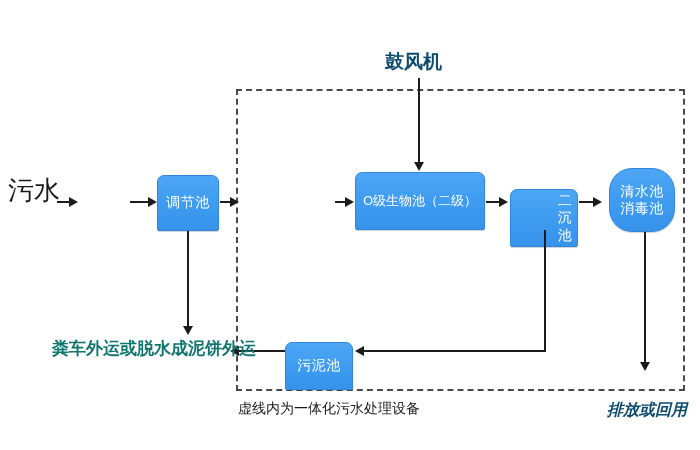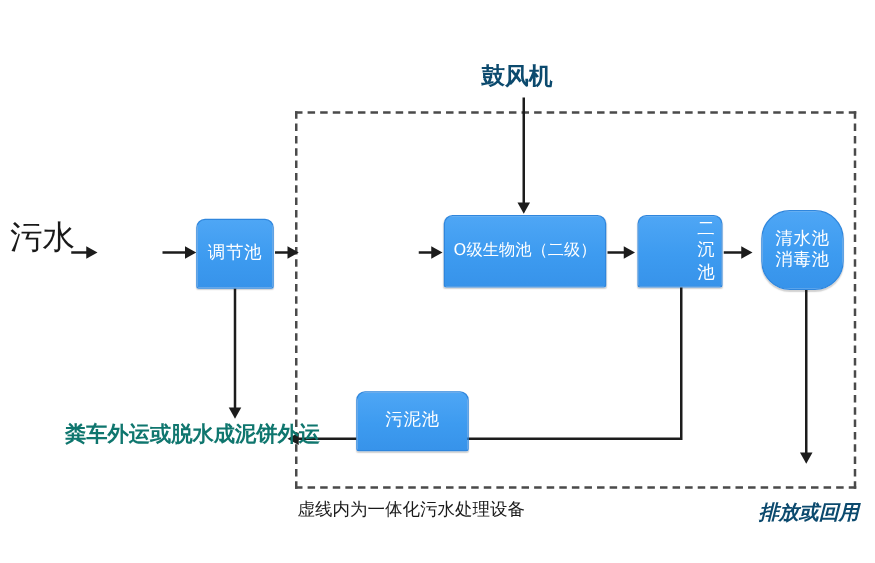--- a/index.html
+++ b/index.html
@@ -120,36 +120,36 @@
 
   <div class="node tight" style="left:355px; top:172px; width:130px; height:58px;">O级生物池（二级）</div>
 
   <div class="label blue" style="left:385px; top:50px; font-size:19px; font-weight:bold;">鼓风机</div>
   <div class="vline" style="left:418px; top:78px; height:86px;"></div>
   <div class="arrow-d" style="left:414px; top:162px;"></div>
 
   <div class="hline" style="left:486px; top:201px; width:17px;"></div>
   <div class="arrow-r" style="left:499px; top:197px;"></div>
 
-  <div class="node" style="left:510px; top:172px; width:68px; height:58px;padding-left:42px;">二沉池</div>
+  <div class="node" style="left:510px; top:189px; width:68px; height:58px;padding-left:42px;">二沉池</div>
 
   <div class="vline" style="left:544px; top:230px; height:122px;"></div>
   <div class="hline" style="left:362px; top:350px; width:183px;"></div>
   <div class="arrow-l" style="left:355px; top:346px;"></div>
 
   <div class="hline" style="left:579px; top:201px; width:18px;"></div>
   <div class="arrow-r" style="left:593px; top:197px;"></div>
 
   <div class="node" style="left:609px; top:168px; width:66px; height:64px;border-radius:23px;">清水池
 消毒池</div>
 
   <div class="vline" style="left:644px; top:232px; height:133px;"></div>
   <div class="arrow-d" style="left:640px; top:362px;"></div>
 
-  <div class="node" style="left:285px; top:313px; width:90px; height:48px;">污泥池</div>
+  <div class="node" style="left:285px; top:342px; width:68px; height:48px;">污泥池</div>
 
   <div class="hline" style="left:237px; top:350px; width:48px;"></div>
   <div class="arrow-l" style="left:230px; top:346px;"></div>
 
   <div class="label violet" style="left:52px; top:338px; font-size:17px; font-weight:bold;">粪车外运或脱水成泥饼外运</div>
 
   <div class="label black" style="left:238px; top:400px; font-size:14px;">虚线内为一体化污水处理设备</div>
 
   <div class="label blue" style="left:607px; top:400px; font-size:16px; font-weight:bold;font-style:italic;">排放或回用</div>
 

